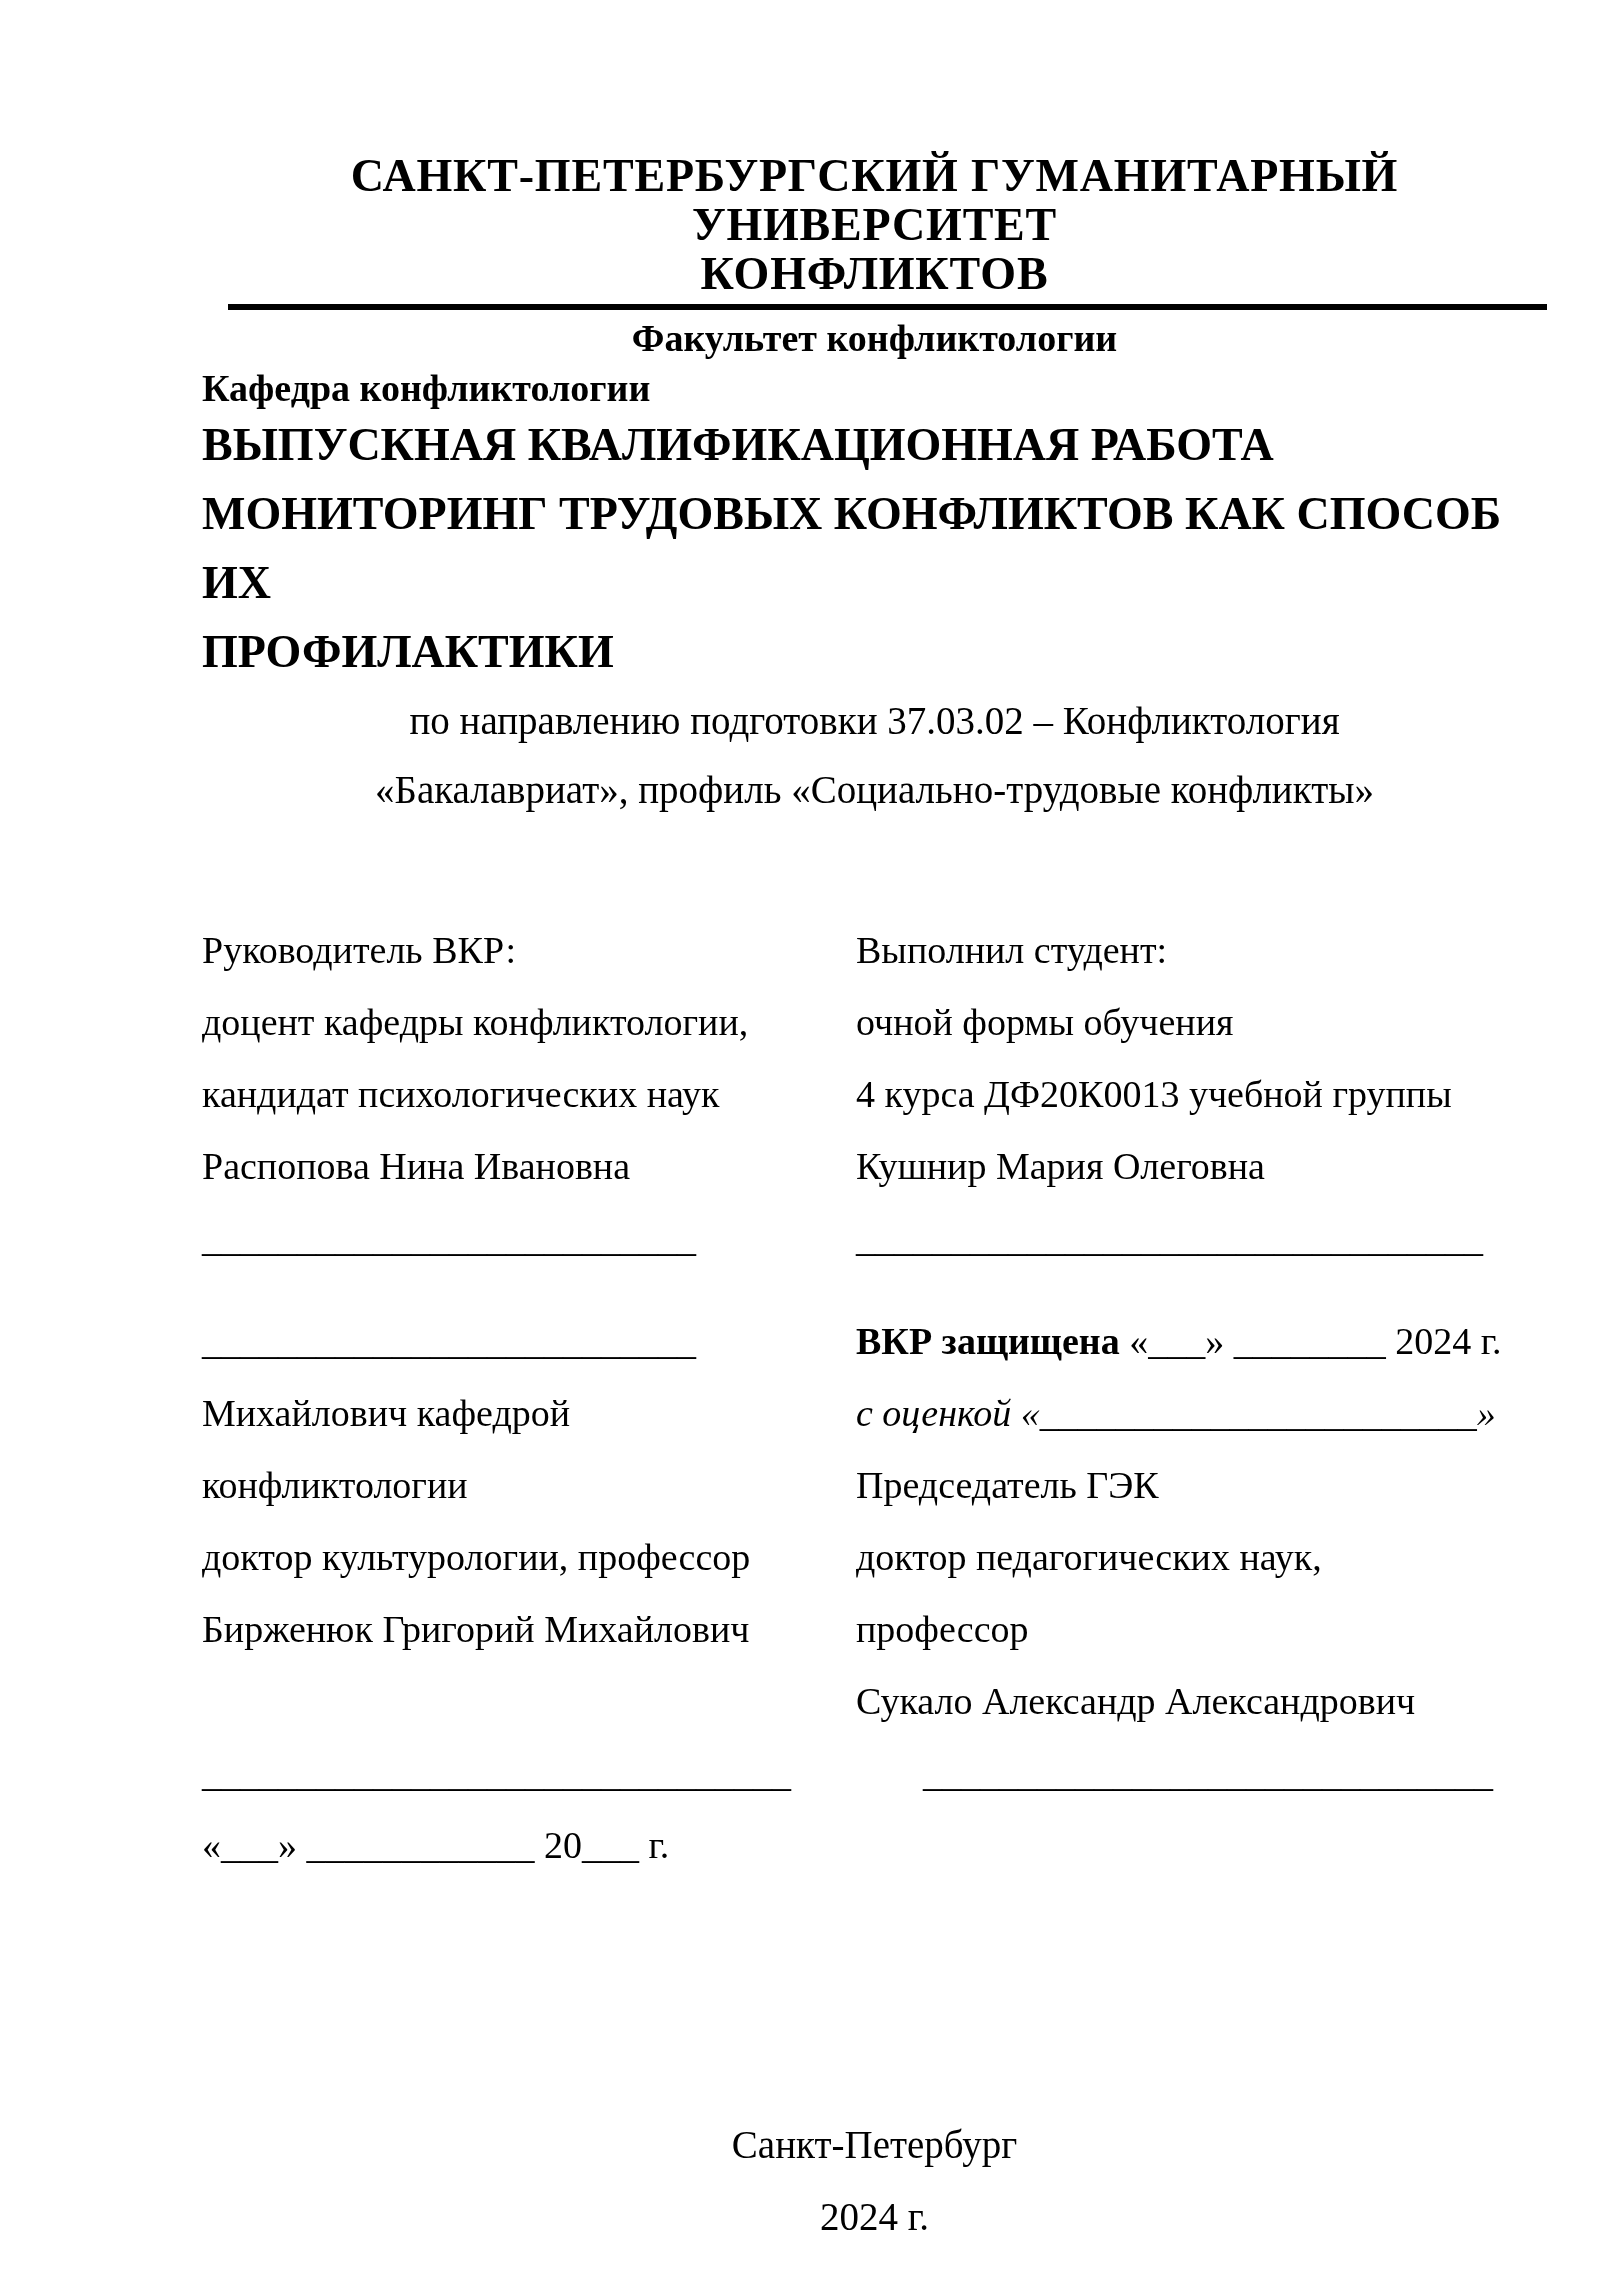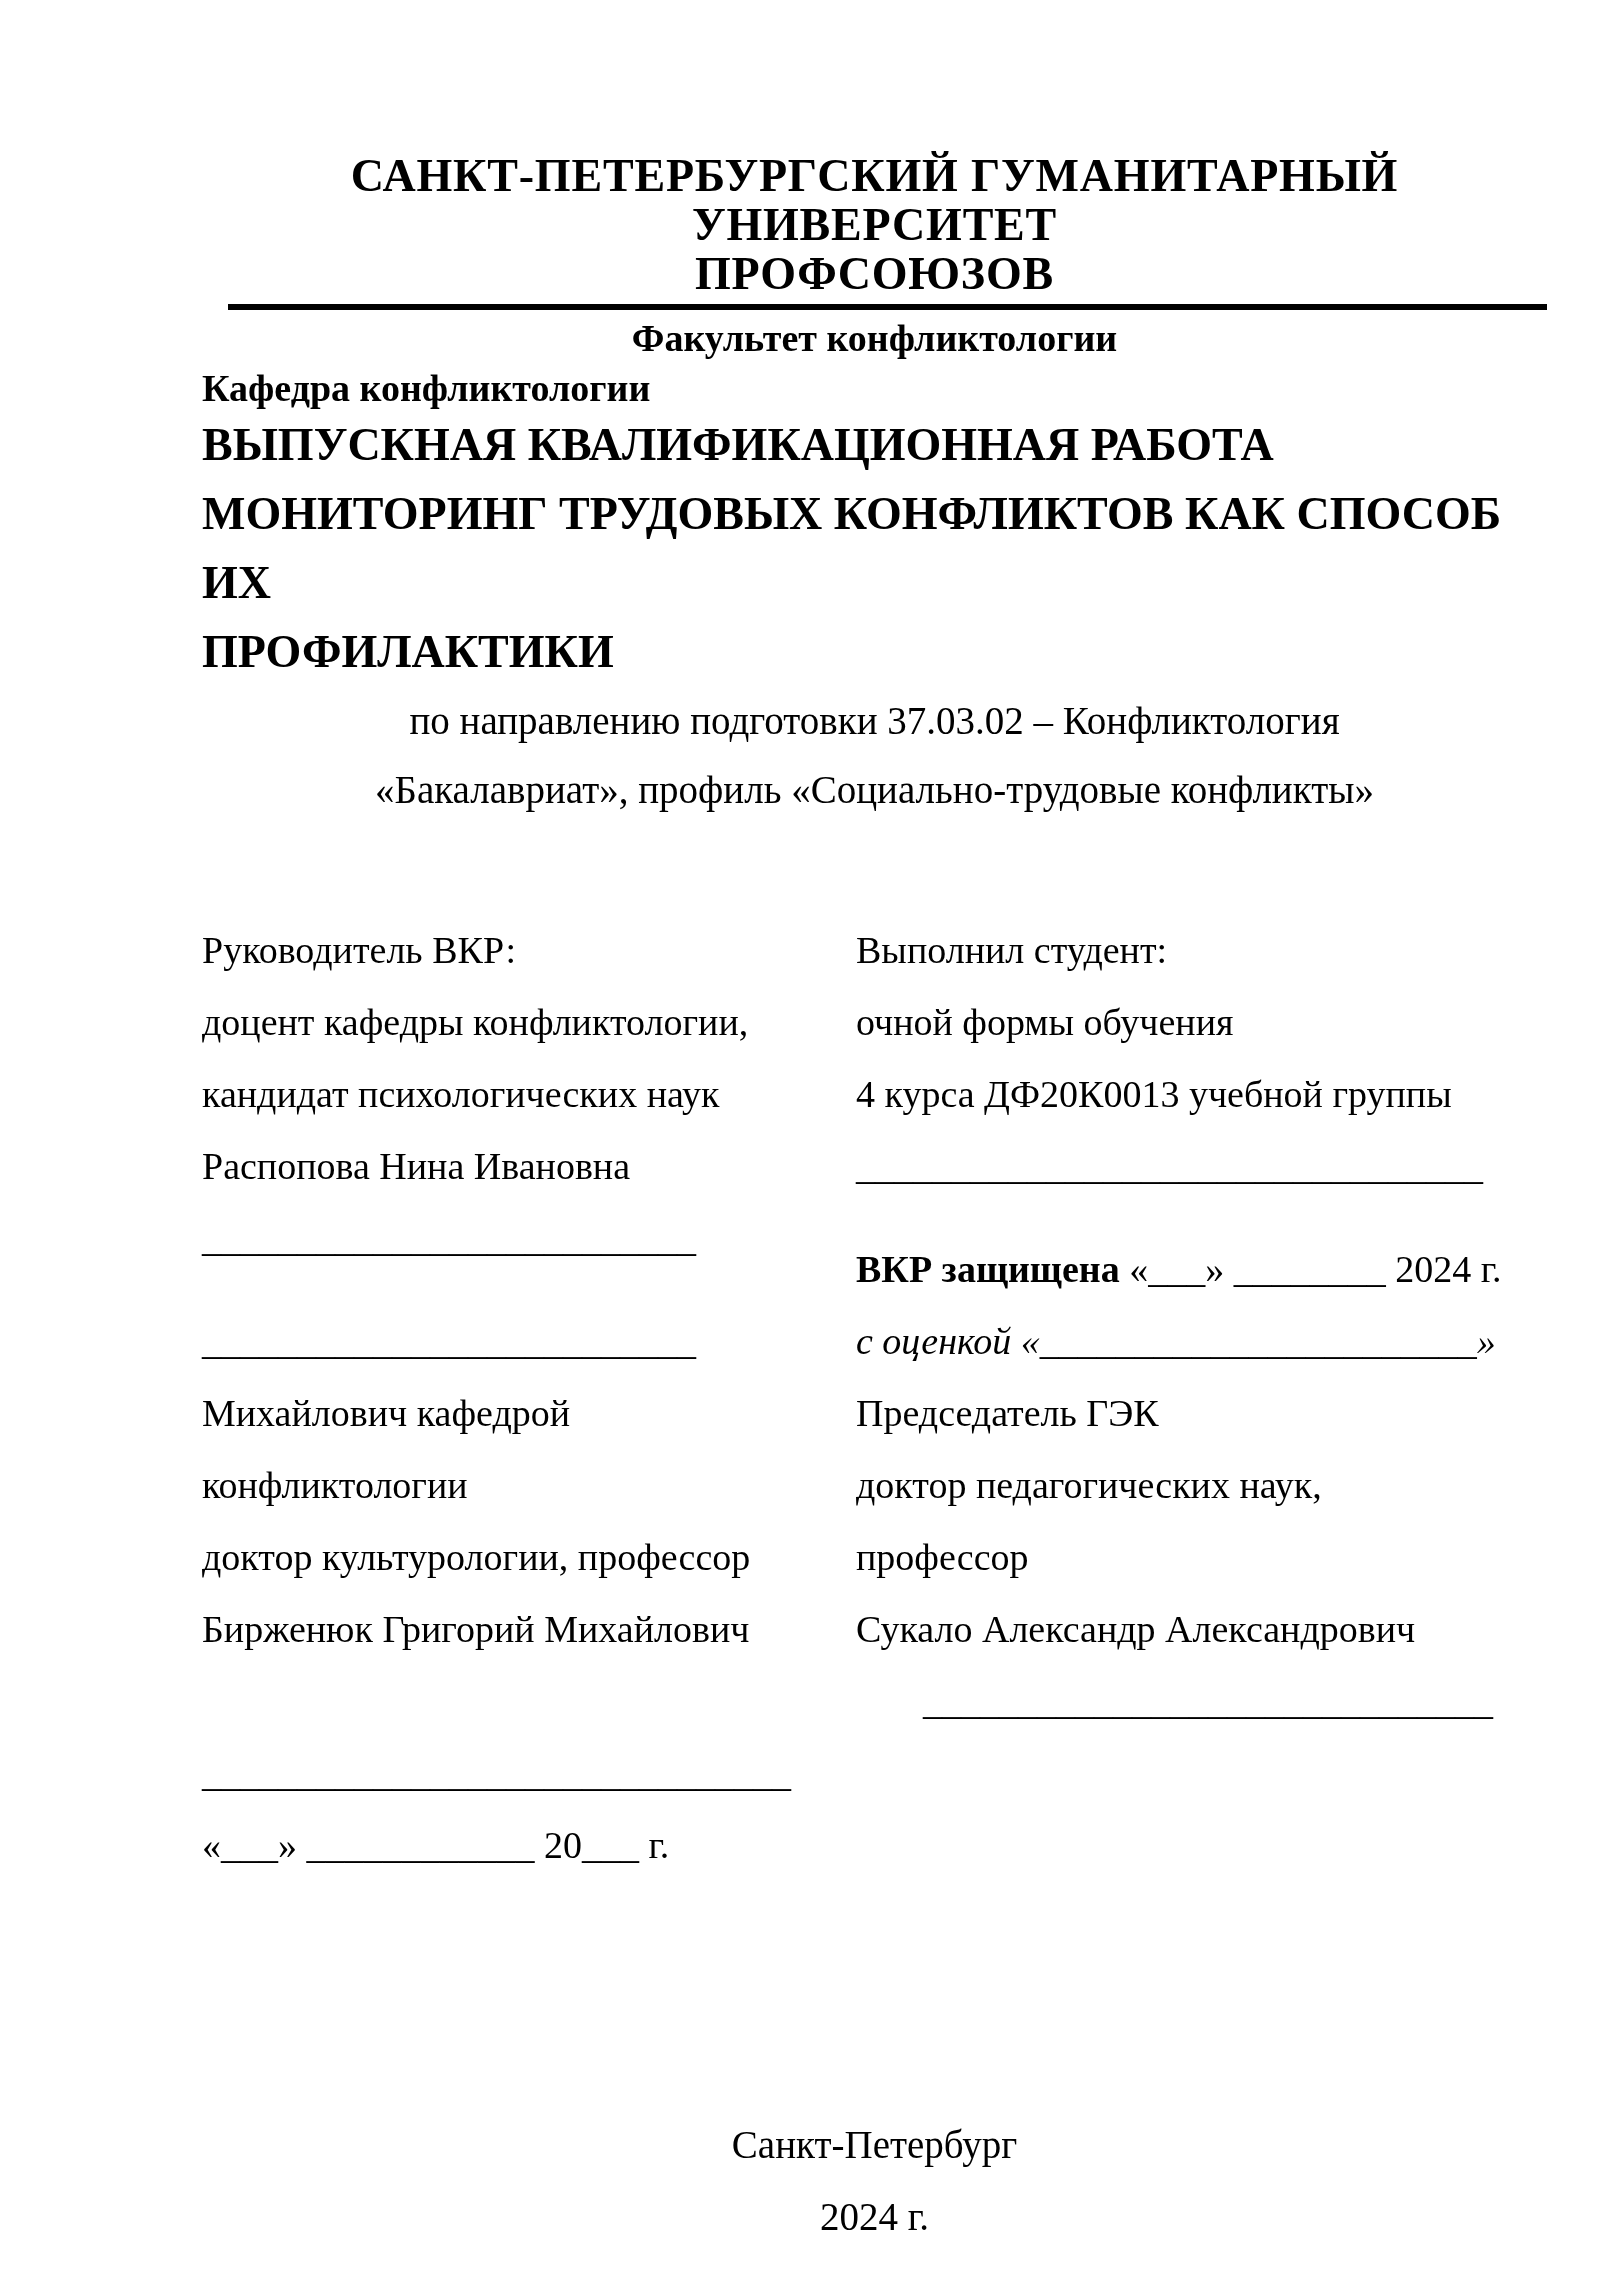--- a/index.html
+++ b/index.html
@@ -78,21 +78,21 @@
     font-size: 39px;
   }
   .footer .row { white-space: normal; }
 </style>
 </head>
 <body>
 
 <div class="page">
 
   <div class="hdr-u">САНКТ-ПЕТЕРБУРГСКИЙ ГУМАНИТАРНЫЙ УНИВЕРСИТЕТ</div>
-  <div class="hdr-u">ПРОФСОЮЗОВ</div>
+  <div class="hdr-u">КОНФЛИКТОВ</div>
 
   <div class="rule"></div>
 
   <div class="fac">Факультет конфликтологии</div>
   <div class="dep">Кафедра конфликтологии</div>
 
   <div class="titleblock">
     <div class="tt">ВЫПУСКНАЯ КВАЛИФИКАЦИОННАЯ РАБОТА</div>
     <div class="tt">МОНИТОРИНГ ТРУДОВЫХ КОНФЛИКТОВ КАК СПОСОБ ИХ</div>
     <div class="tt">ПРОФИЛАКТИКИ</div>
@@ -118,20 +118,21 @@
       <div class="row">Бирженюк Григорий Михайлович</div>
       <div class="row blank"></div>
       <div class="row sig">_______________________________</div>
       <div class="row">«___» ____________ 20___ г.</div>
     </div>
 
     <div class="col right">
       <div class="row">Выполнил студент:</div>
       <div class="row">очной формы обучения</div>
       <div class="row">4 курса ДФ20К0013 учебной группы</div>
+      <div class="row">Кушнир Мария Олеговна</div>
       <div class="row sig">_________________________________</div>
 
       <div class="spacer"></div>
 
       <div class="row"><span class="b">ВКР защищена</span><span> «___» ________ 2024 г.</span></div>
       <div class="row sig">с оценкой «_______________________»</div>
       <div class="row">Председатель ГЭК</div>
       <div class="row">доктор педагогических наук,</div>
       <div class="row">профессор</div>
       <div class="row">Сукало Александр Александрович</div>

